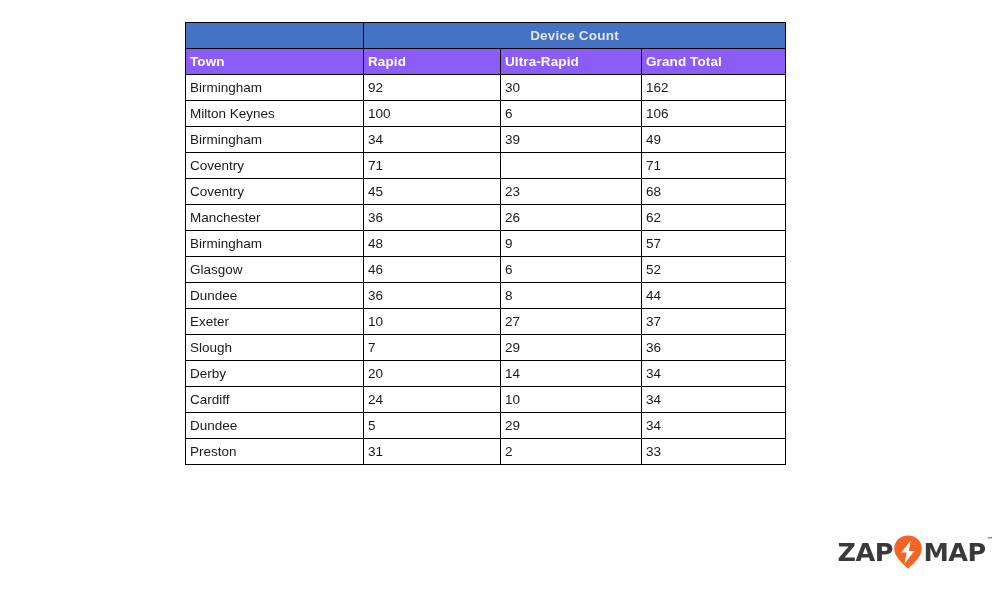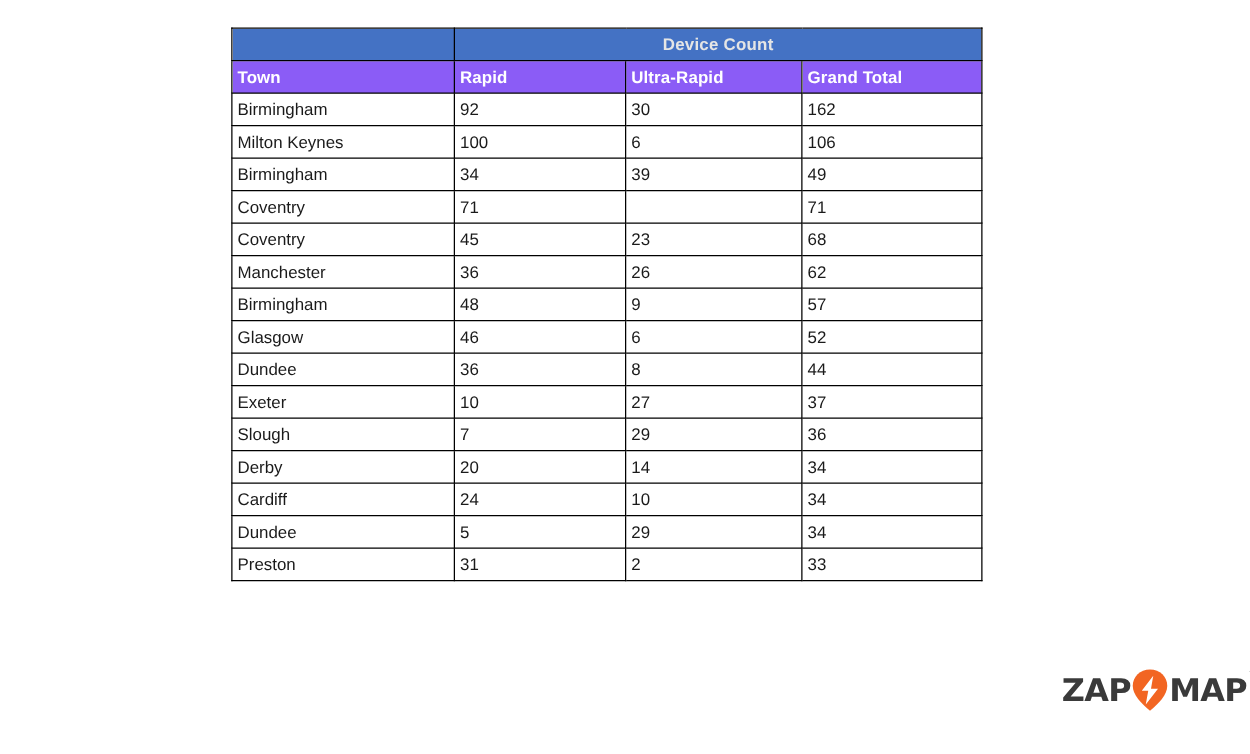--- a/index.html
+++ b/index.html
@@ -85,21 +85,20 @@
   #zapmap-logo {
     position: absolute;
     left: 838px;
     top: 533px;
     width: 135px;
     height: 38px;
     display: flex;
     align-items: center;
     justify-content: flex-start;
     user-select: none;
-    margin-left: 12px;
   }
   .logo-word {
     font-family: "DejaVu Sans", "Liberation Sans", sans-serif;
     font-weight: bold;
     font-size: 25px;
     letter-spacing: -0.5px;
     color: #3A3A3A;
     line-height: 1;
     transform: scaleX(1.02);
   }

